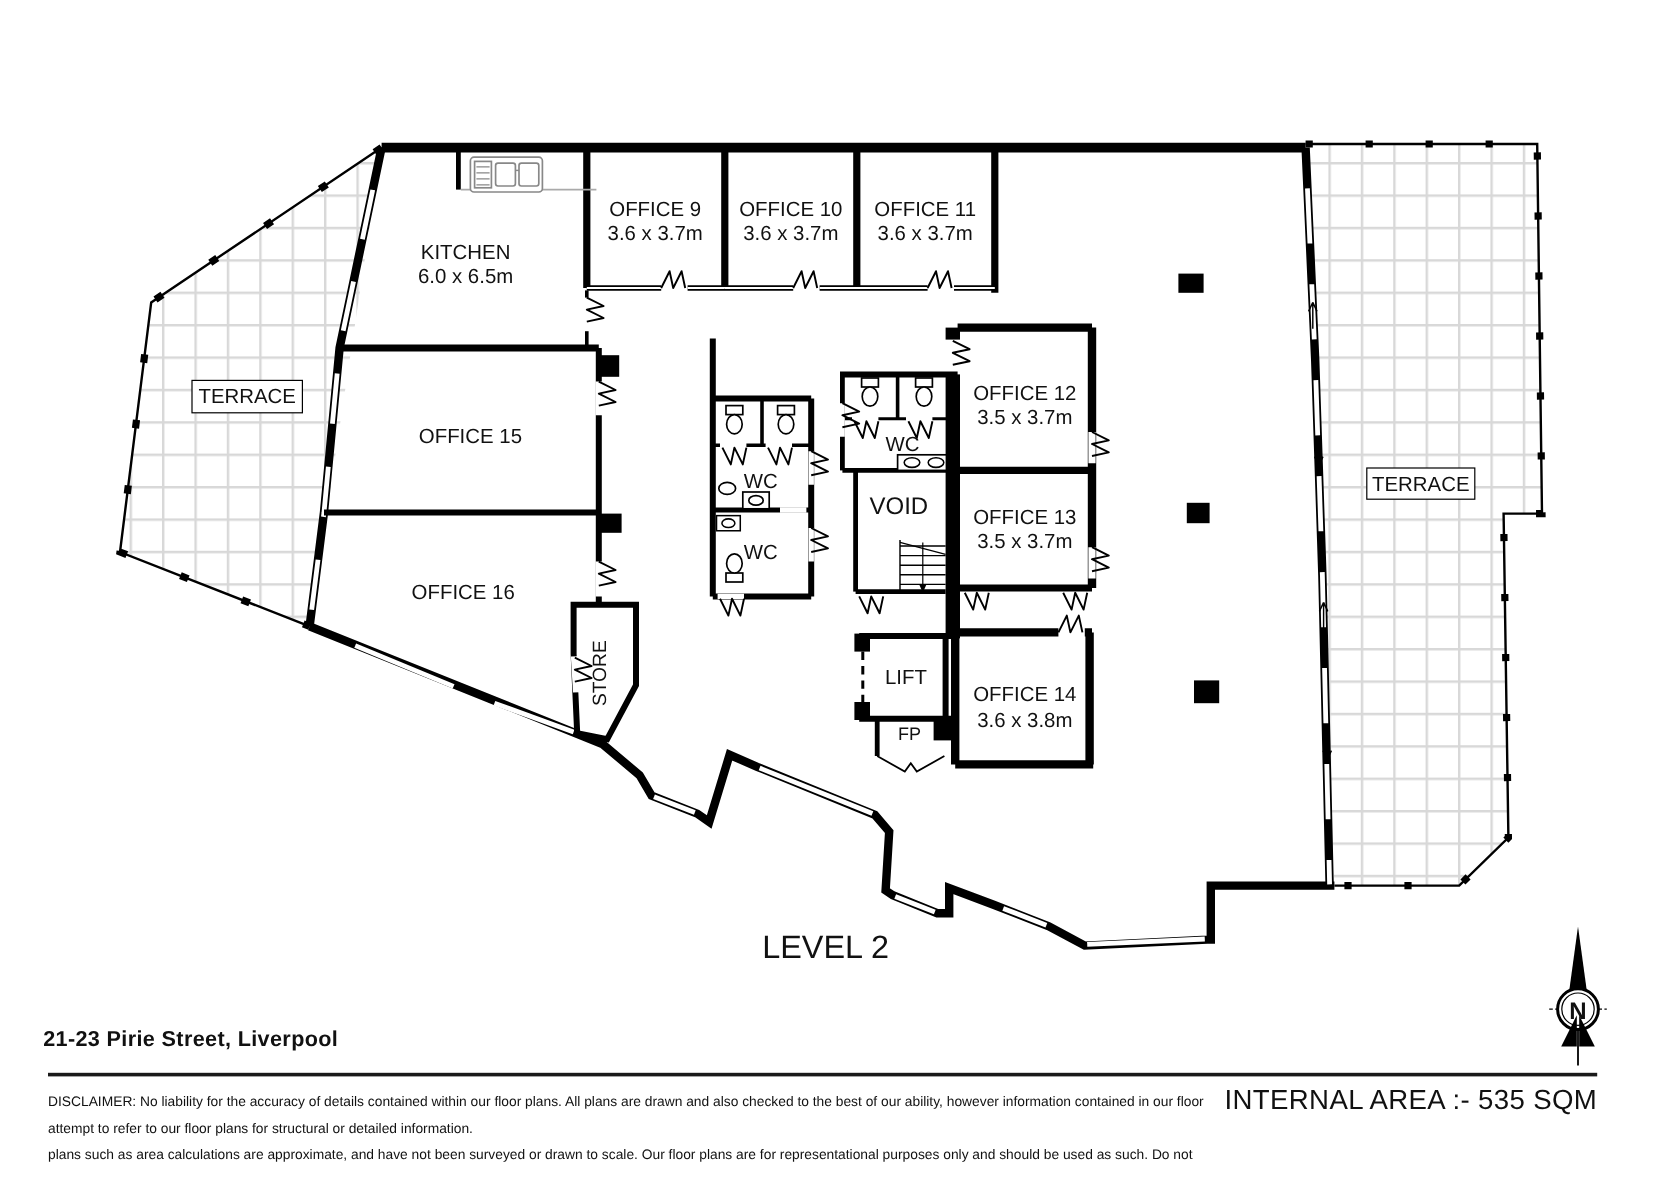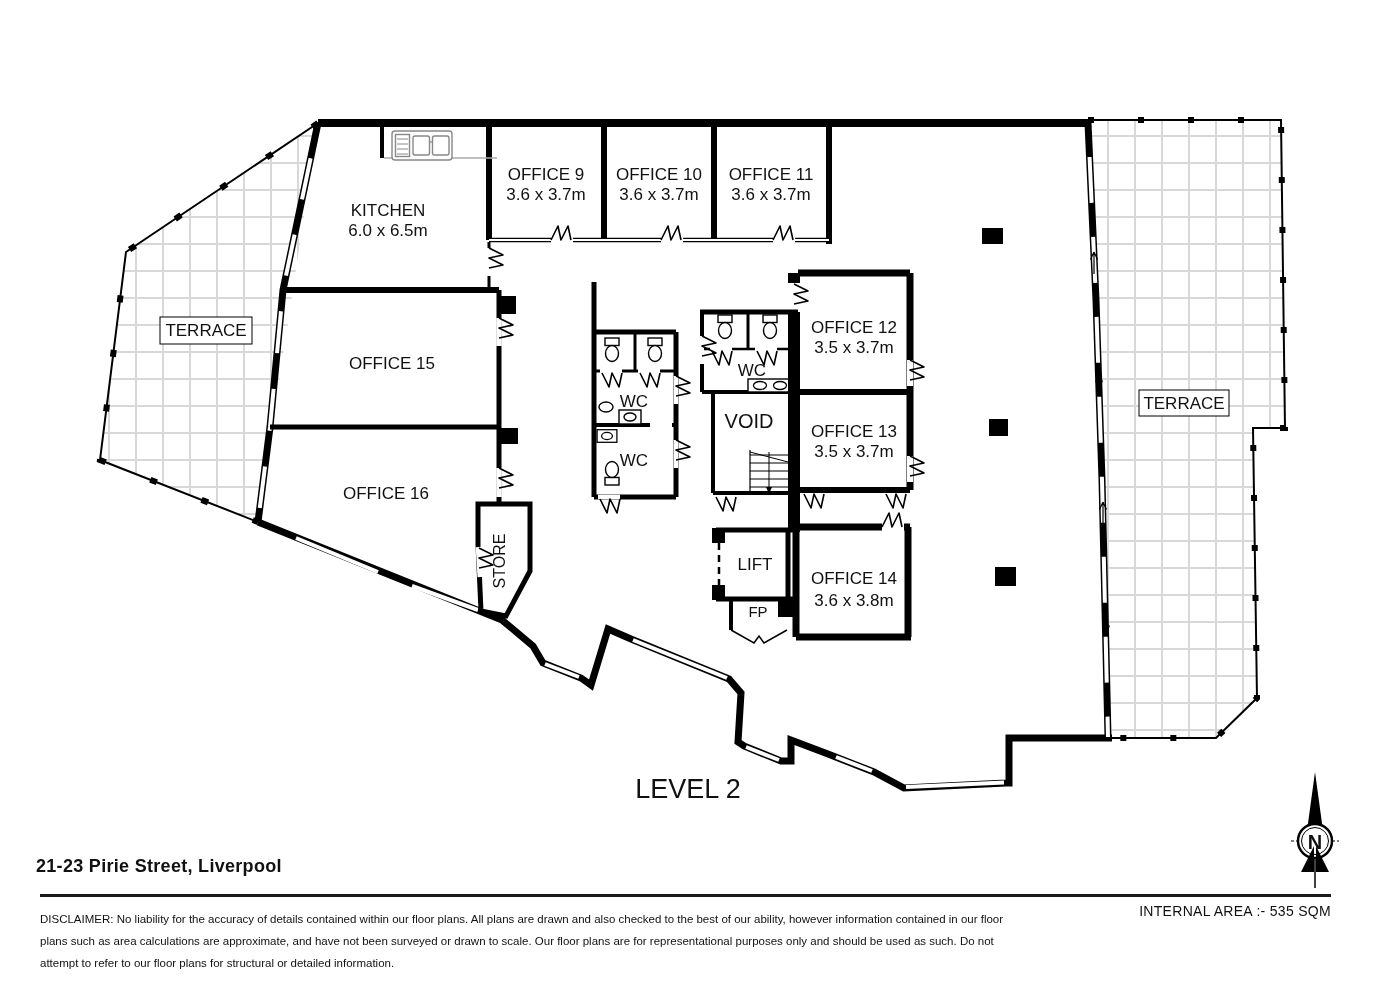--- a/index.html
+++ b/index.html
@@ -4,21 +4,21 @@
 <style>
   html,body{margin:0;padding:0;background:#fff;}
   body{width:1400px;height:998px;position:relative;font-family:"Liberation Sans",sans-serif;color:#111;overflow:hidden;}
   .abs{position:absolute;}
   #plan-svg{position:absolute;left:0;top:0;}
   #plan-svg text{fill:#111;}
   .page-title{left:36px;top:856px;font-size:18px;font-weight:bold;letter-spacing:.3px;white-space:nowrap;}
   .title-rule{left:40px;top:894px;width:1291px;height:3px;background:#1a1a1a;}
   .disclaimer{left:40px;top:908px;font-size:11.5px;font-weight:normal;line-height:22px;color:#111;}
   .disclaimer div{white-space:nowrap;}
-  .internal-area{top:903px;right:69px;font-size:14px;white-space:nowrap;letter-spacing:.3px;}
+  .internal-area{top:903px;right:69px;font-size:23px;white-space:nowrap;letter-spacing:.3px;}
 </style>
 </head>
 <body>
 
 <svg id="plan-svg" width="1400" height="998" viewBox="0 0 1400 998">
   <defs>
     <pattern id="tiles" width="27" height="27" patternUnits="userSpaceOnUse">
       <rect width="27" height="27" fill="#ffffff"></rect>
       <path d="M0 0 H27 M0 0 V27" stroke="#d8d8d8" stroke-width="4" fill="none"></path>
     </pattern>
@@ -262,16 +262,16 @@
     <polygon points="1329,872 1316,846 1316,872" fill="#000"></polygon>
     <path d="M1291,841 h7 M1332,841 h7" stroke="#000" stroke-width="1" stroke-dasharray="3 2" fill="none"></path>
     <text x="1315" y="849" font-size="20" font-weight="bold" text-anchor="middle">N</text>
   </g>
 </svg>
 
 <div class="abs page-title">21-23 Pirie Street, Liverpool</div>
 <div class="abs title-rule"></div>
 <div class="abs disclaimer">
   <div>DISCLAIMER: No liability for the accuracy of details contained within our floor plans. All plans are drawn and also checked to the best of our ability, however information contained in our floor</div>
+  <div>attempt to refer to our floor plans for structural or detailed information.</div>
   <div>plans such as area calculations are approximate, and have not been surveyed or drawn to scale. Our floor plans are for representational purposes only and should be used as such. Do not</div>
-  <div>attempt to refer to our floor plans for structural or detailed information.</div>
 </div>
 <div class="abs internal-area">INTERNAL AREA :- 535 SQM</div>
 
 </body></html>

